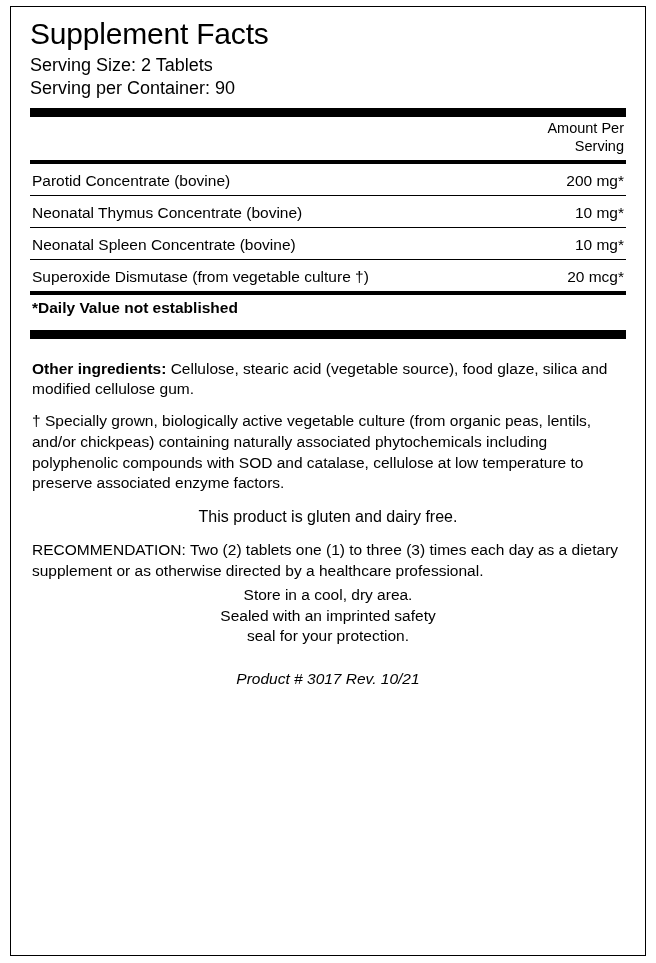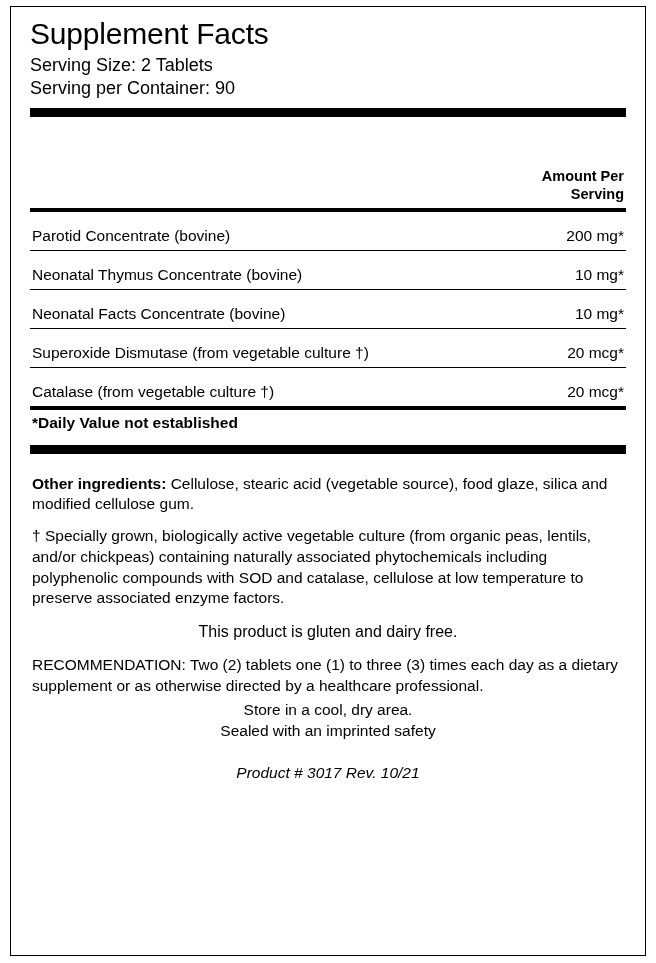--- a/index.html
+++ b/index.html
@@ -60,33 +60,32 @@
   }
   .rule-med {
     height: 4px;
     background: #000;
     margin: 0;
   }
 
   .amount-head {
     text-align: right;
     font-size: 14.5px;
-    font-weight: bold;
+    font-weight: normal;
     line-height: 1.22;
     padding: 3px 2px 4px 0;
-    margin-top: 48px;
   }
 
   table.facts {
     width: 100%;
     border-collapse: collapse;
     font-size: 15.5px;
   }
   table.facts td {
-    padding: 15px 0 5px 0;
+    padding: 8px 0 5px 0;
     vertical-align: baseline;
     border-bottom: 1.5px solid #000;
     margin-left: 38px;
   }
   table.facts tr:last-child td {
     border-bottom: none;
   }
   table.facts td.nutrient {
     text-align: left;
     padding-left: 2px;
@@ -178,29 +177,25 @@
       <tbody>
         <tr>
           <td class="nutrient">Parotid Concentrate (bovine)</td>
           <td class="amount">200 mg*</td>
         </tr>
         <tr>
           <td class="nutrient">Neonatal Thymus Concentrate (bovine)</td>
           <td class="amount">10 mg*</td>
         </tr>
         <tr>
-          <td class="nutrient">Neonatal Facts Concentrate (bovine)</td>
+          <td class="nutrient">Neonatal Spleen Concentrate (bovine)</td>
           <td class="amount">10 mg*</td>
         </tr>
         <tr>
           <td class="nutrient">Superoxide Dismutase (from vegetable culture †)</td>
-          <td class="amount">20 mcg*</td>
-        </tr>
-        <tr>
-          <td class="nutrient">Catalase (from vegetable culture †)</td>
           <td class="amount">20 mcg*</td>
         </tr>
       </tbody>
     </table>
 
     <div class="rule-med"></div>
 
     <div class="dv-note">*Daily Value not established</div>
 
     <div class="rule-thick"></div>
@@ -210,18 +205,19 @@
     <div class="body-block">† Specially grown, biologically active vegetable culture (from organic peas, lentils, and/or chickpeas) containing naturally associated phytochemicals including polyphenolic compounds with SOD and catalase, cellulose at low temperature to preserve associated enzyme factors.</div>
 
     <div class="centered-bold">This product is gluten and dairy free.</div>
 
     <div class="rec-block"><span>RECOMMENDATION:</span><span> Two (2) tablets one (1) to three (3) times each day as a dietary supplement or as otherwise directed by a healthcare professional.</span></div>
 
 
     <div class="store-lines">
       <div>Store in a cool, dry area.</div>
       <div>Sealed with an imprinted safety</div>
+      <div>seal for your protection.</div>
     </div>
 
     <div class="product-line">Product # 3017  Rev. 10/21</div>
 
   </div>
 </div>
 
 </body></html>

